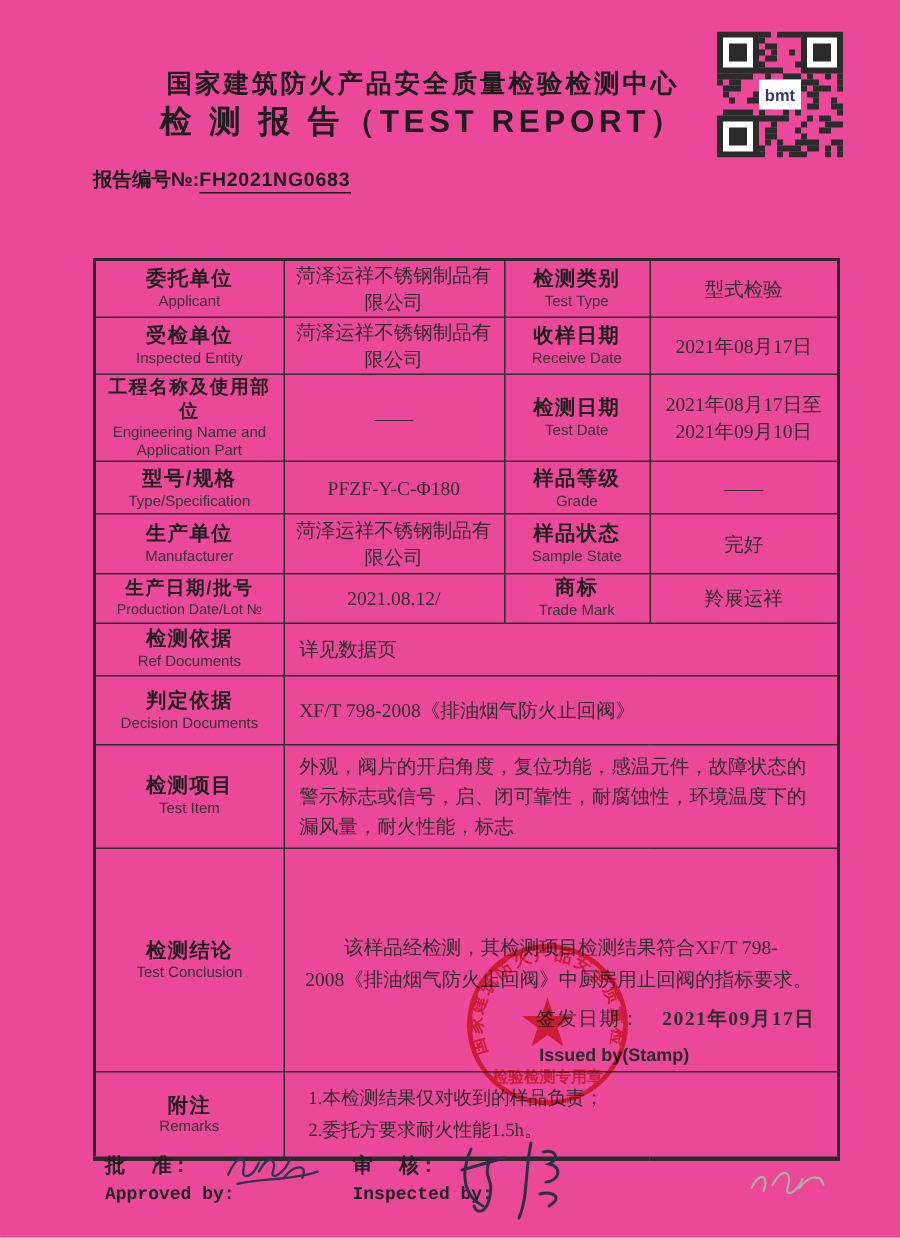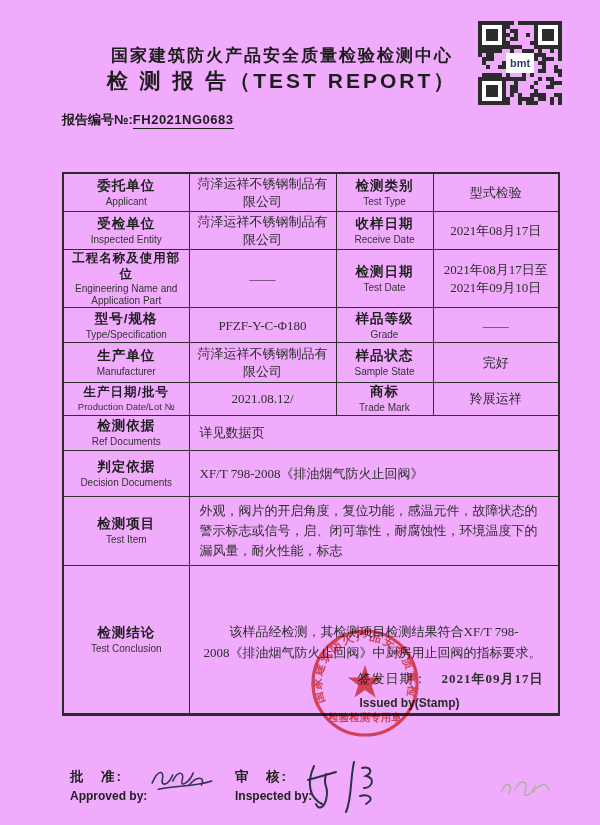--- a/index.html
+++ b/index.html
@@ -1,17 +1,17 @@
 <!DOCTYPE html>
 <html><head>
 <meta charset="utf-8">
 <style>
   html,body{margin:0;padding:0;background:#e9e9e9;}
   .page{
-    position:relative;width:600px;height:825px;background:#f0abfc;
+    position:relative;width:600px;height:825px;background:#ec4899;
     font-family:"Liberation Sans",sans-serif;color:#262626;overflow:hidden;
     box-shadow:0 0 4px rgba(0,0,0,.25);
   }
   
   .hdr-center{position:absolute;left:62px;top:44px;width:440px;text-align:center;}
   .hdr-title{font-size:17px;font-weight:bold;letter-spacing:2px;color:#1d1d1d;}
   .hdr-sub{font-size:21px;font-weight:bold;letter-spacing:3px;color:#1d1d1d;}
   .qr-wrap{position:absolute;left:478px;top:21px;width:84px;height:84px;}
   .report-no{position:absolute;left:62px;top:111px;font-size:13px;font-weight:bold;color:#1d1d1d;}
   .report-no .num{border-bottom:1.5px solid #1d1d1d;padding-bottom:1px;letter-spacing:.5px;}
@@ -34,21 +34,21 @@
     font-size:13px;color:#2e2e2e;letter-spacing:1px;}
   .issue-line .date{margin-left:14px;font-weight:bold;}
   .issued-by{position:absolute;left:170px;top:130px;font-size:12px;font-weight:bold;color:#2a2a2a;}
   .remark-line{font-family:"Liberation Serif","DejaVu Serif",serif;font-size:12.5px;color:#2e2e2e;
     text-align:left;line-height:1.7;padding-left:6px;}
   
   .stamp{position:absolute;left:308px;top:626px;width:114px;height:114px;pointer-events:none;
     mix-blend-mode:multiply;opacity:.85;}
   
   .foot{position:absolute;top:766px;left:0;width:600px;height:55px;}
-  .sig-group{position:absolute;}
+  .sig-group{position:absolute;font-family:Liberation Mono, monospace;}
   .sig-zh{font-size:13.5px;font-weight:bold;color:#1f1f1f;letter-spacing:2px;}
   .sig-en{font-size:12px;font-weight:bold;color:#222;margin-top:3px;}
   .sig-svg{position:absolute;}
 </style>
 </head>
 <body>
 
 <div class="page">
 
   <div class="hdr-center">
@@ -327,20 +327,30 @@
           </td>
       <td class="concl" colspan="3">
         <div class="concl-text">该样品经检测，其检测项目检测结果符合XF/T 798-2008《排油烟气防火止回阀》中厨房用止回阀的指标要求。</div>
         <div class="issue-line">
           <span>签发日期：</span><span class="date">2021年09月17日</span>
         </div>
         <div class="issued-by">Issued by(Stamp)</div>
       </td>
     </tr>
 
+    <tr style="height:58px">
+      <td class="lbl">
+            <div class="zh">附注</div>
+            <div class="en">Remarks</div>
+          </td>
+      <td class="val left" colspan="3">
+        <div class="remark-line">1.本检测结果仅对收到的样品负责；</div>
+        <div class="remark-line">2.委托方要求耐火性能1.5h。</div>
+      </td>
+    </tr>
   </tbody>
     </table>
 
   <svg class="stamp" viewBox="-57 -57 114 114">
     <defs>
       <path id="arcPath" d="M -40 19 A 44 44 0 1 1 40 19" fill="none"></path>
     </defs>
     <circle cx="0" cy="0" r="52" fill="none" stroke="#d8453c" stroke-width="3.2"></circle>
     <path fill="#d8453c" d="M 0,-18 L 4.2,-5.6 17.1,-5.6 6.7,2.2 10.6,14.6 0,7 -10.6,14.6 -6.7,2.2 -17.1,-5.6 -4.2,-5.6 Z"></path>
     <text font-size="11.5" fill="#d8453c" font-weight="bold" letter-spacing="1">

